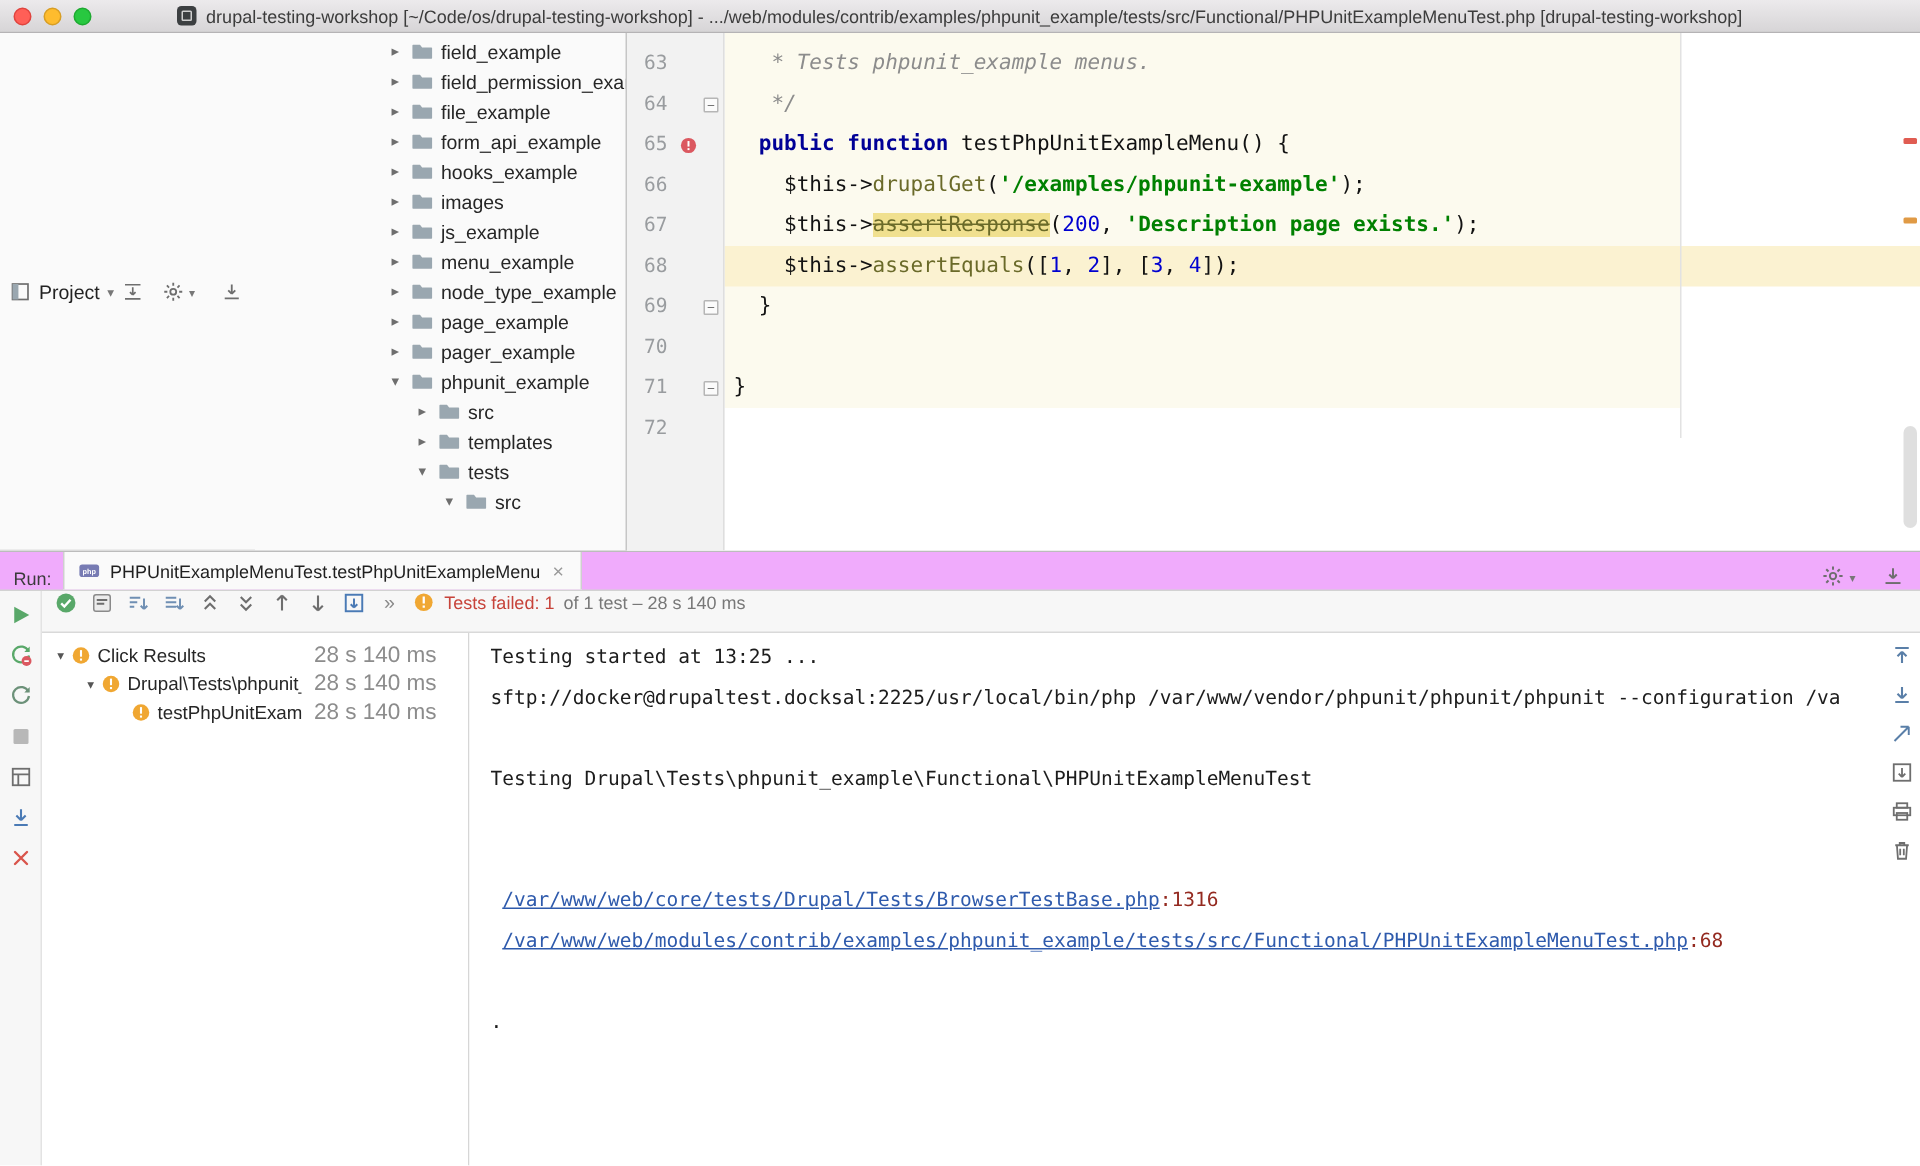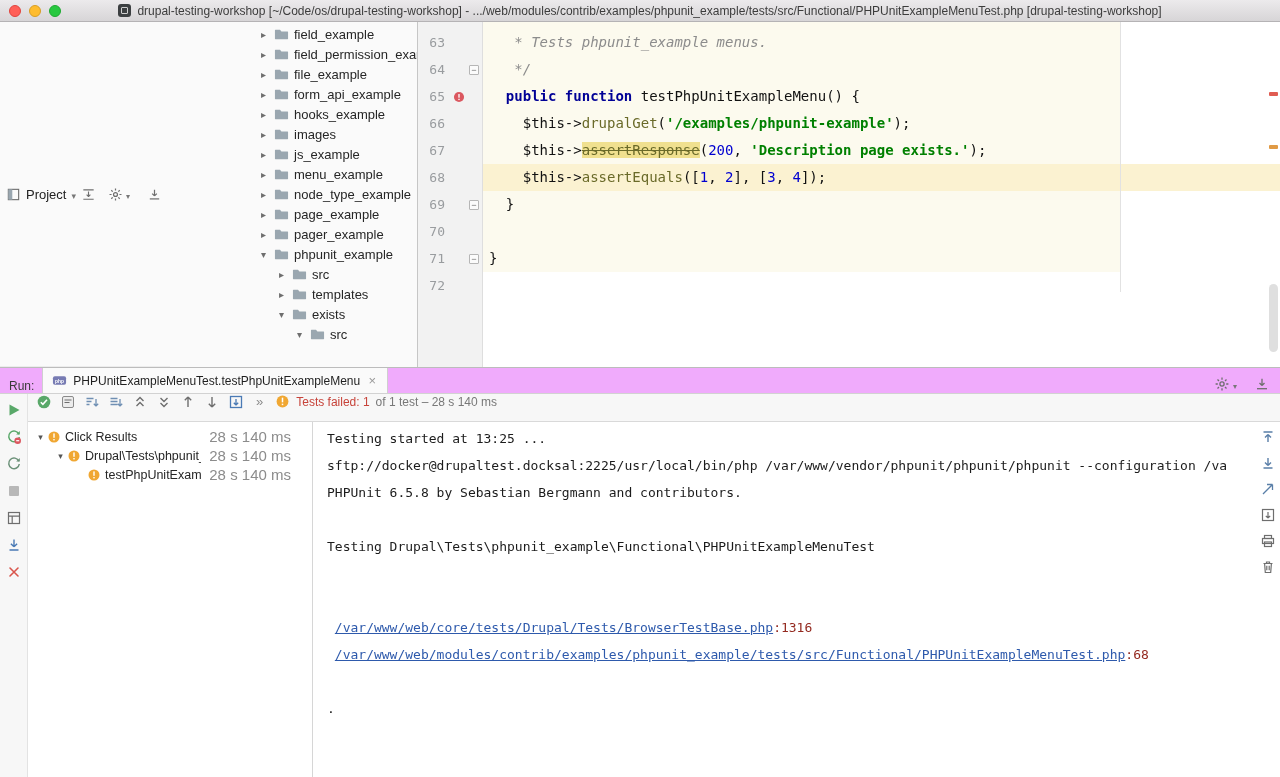--- a/index.html
+++ b/index.html
@@ -288,21 +288,21 @@
             </span>
             <span class="t-label">templates</span>
           </div>
           <div class="t-row" style="padding-left: 106px;">
             <span class="chev">▾</span>
             <span class="ic sm">
               <svg viewBox="0 0 16 16">
                 <path fill="#9aa7b0" d="M1.5 3h4.9l1.5 1.9h6.6c.3 0 .5.2.5.5v7.1c0 .3-.2.5-.5.5H1.5c-.3 0-.5-.2-.5-.5V3.5c0-.3.2-.5.5-.5z"></path>
               </svg>
             </span>
-            <span class="t-label">exists</span>
+            <span class="t-label">tests</span>
           </div>
           <div class="t-row" style="padding-left: 124px;">
             <span class="chev">▾</span>
             <span class="ic sm">
               <svg viewBox="0 0 16 16">
                 <path fill="#9aa7b0" d="M1.5 3h4.9l1.5 1.9h6.6c.3 0 .5.2.5.5v7.1c0 .3-.2.5-.5.5H1.5c-.3 0-.5-.2-.5-.5V3.5c0-.3.2-.5.5-.5z"></path>
               </svg>
             </span>
             <span class="t-label">src</span>
           </div>
@@ -591,21 +591,20 @@
                   </svg>
                 </span>
                 <span class="tt-label">testPhpUnitExampleM</span>
                 <span class="tt-time">28 s 140 ms</span>
               </div>
             </div>
           <div class="console-wrap">
             <div class="console" id="console-out">
                 <div class="con-line"><span class="cs-plain">Testing started at 13:25 ...</span></div>
                 <div class="con-line"><span class="cs-plain">sftp://docker@drupaltest.docksal:2225/usr/local/bin/php /var/www/vendor/phpunit/phpunit/phpunit --configuration /va</span></div>
-                <div class="con-line"><span class="cs-plain">PHPUnit 6.5.8 by Sebastian Bergmann and contributors.</span></div>
                 <div class="con-line">&nbsp;</div>
                 <div class="con-line"><span class="cs-plain">Testing Drupal\Tests\phpunit_example\Functional\PHPUnitExampleMenuTest</span></div>
                 <div class="con-line">&nbsp;</div>
                 <div class="con-line">&nbsp;</div>
                 <div class="con-line"><span class="cs-plain"> </span><span class="cs-link">/var/www/web/core/tests/Drupal/Tests/BrowserTestBase.php</span><span class="cs-loc">:1316</span></div>
                 <div class="con-line"><span class="cs-plain"> </span><span class="cs-link">/var/www/web/modules/contrib/examples/phpunit_example/tests/src/Functional/PHPUnitExampleMenuTest.php</span><span class="cs-loc">:68</span></div>
                 <div class="con-line">&nbsp;</div>
                 <div class="con-line"><span class="cs-plain">.</span></div>
               </div>
             <div class="console-icons" id="console-icons">

